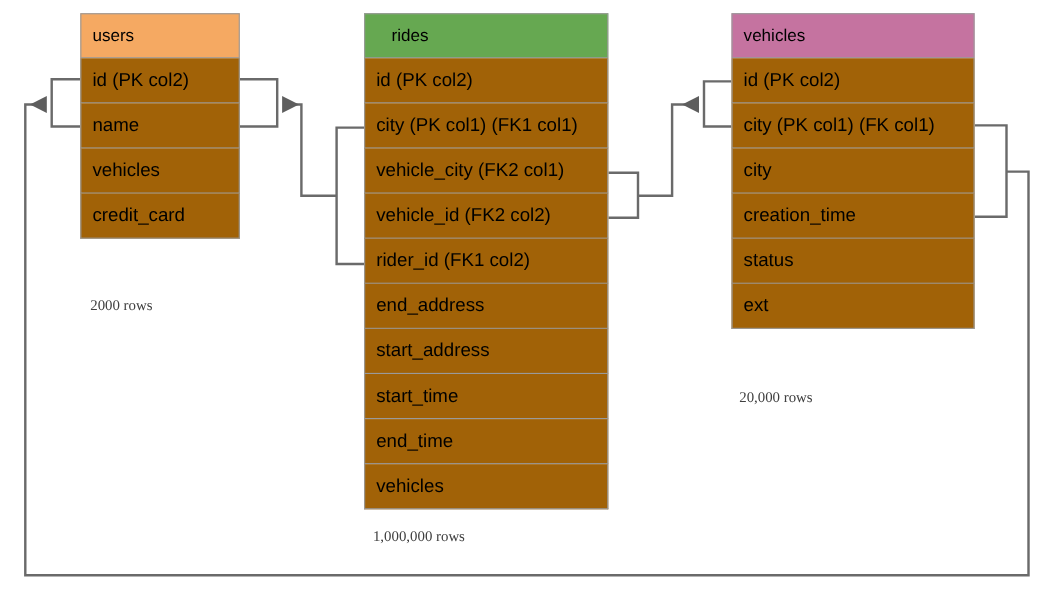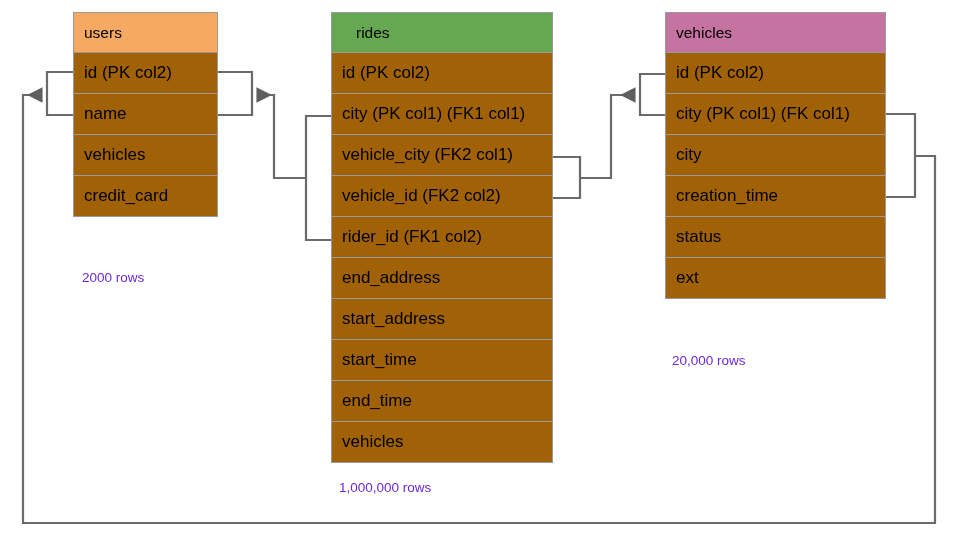--- a/index.html
+++ b/index.html
@@ -52,22 +52,23 @@
     border-top: 1px solid #9a9a9a;
     font-size: 15.5px;
   }
   .row.header.users    { background: #f5a962; }
   .row.header.rides    { background: #66a851; padding-left: 24px; }
   .row.header.vehicles { background: #c573a0; }
 
   .rowcount {
     position: absolute;
     font-size: 13.5px;
-    color: #6d28d9;
+    color: #404040;
     white-space: nowrap;
+    font-family: Liberation Serif, serif;
   }
 
   
   #tbl-users    { left: 73px;  top: 12px; width: 145px; }
   #tbl-rides    { left: 331px; top: 12px; width: 222px; }
   #tbl-vehicles { left: 665px; top: 12px; width: 221px; }
 
   #cnt-users    { left: 82px;  top: 270px; }
   #cnt-rides    { left: 339px; top: 480px; }
   #cnt-vehicles { left: 672px; top: 353px; }

